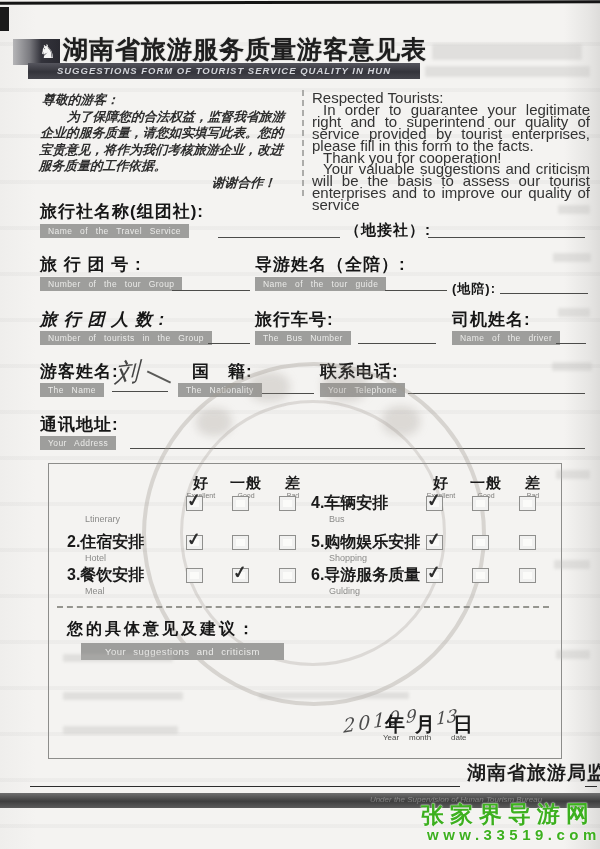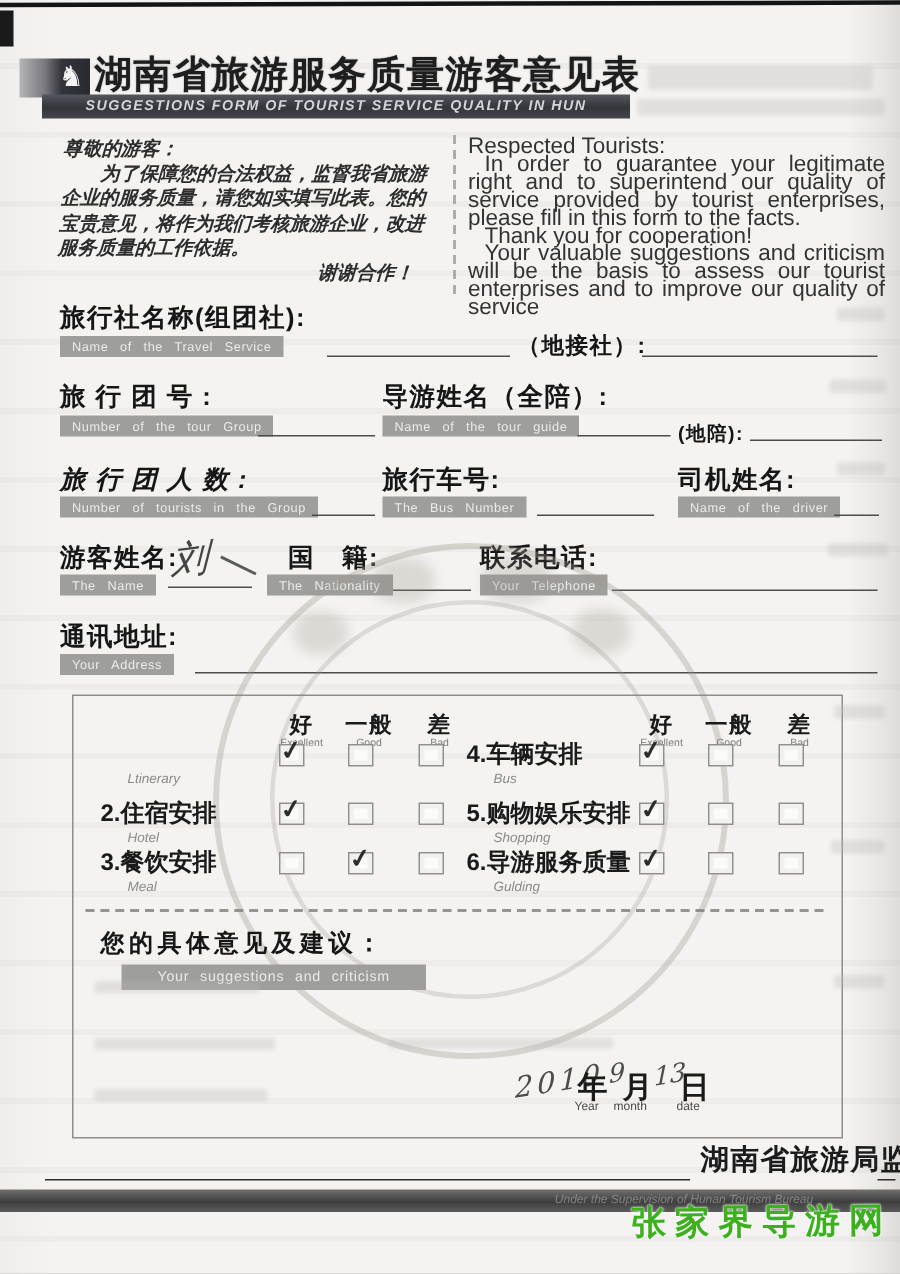--- a/index.html
+++ b/index.html
@@ -48,21 +48,21 @@
   .stamp{position:absolute;border-radius:50%;pointer-events:none;}
   .stamp.outer{left:142px;top:362px;width:336px;height:336px;border:4px solid rgba(158,152,144,.34);}
   .stamp.inner{left:180px;top:400px;width:260px;height:260px;border:3px solid rgba(158,152,144,.28);}
   .blob{position:absolute;background:rgba(150,144,136,.26);filter:blur(4px);border-radius:45%;pointer-events:none;}
   
   .rbox{position:absolute;left:48px;top:463px;width:512px;height:294px;border:1.3px solid #8d8d8b;}
   .hdr{position:absolute;width:36px;text-align:center;}
   .hdr .cn{font-size:15px;font-weight:bold;color:#1a1a1a;letter-spacing:1px;}
   .hdr .en{font-size:7px;color:#7c7c7a;margin-top:-1px;}
   .rlabel{position:absolute;font-size:16px;font-weight:bold;color:#1a1a1a;white-space:nowrap;}
-  .rsub{position:absolute;font-size:9px;color:#8a8a88;font-style:italic;}
+  .rsub{position:absolute;font-size:9px;color:#8a8a88;}
   .cbox{position:absolute;width:15px;height:13px;border:1.4px solid #8f8f8d;background:#fbfbf9;
     box-shadow:inset 0 0 0 3px rgba(200,200,198,.18);}
   .cbox .tick{position:absolute;left:0px;top:-7px;font-size:17px;font-weight:bold;color:#2d2d2d;
     transform:rotate(-8deg);}
   .dash{position:absolute;left:8px;top:142px;width:492px;border-top:2px dashed #85857f;opacity:.85;}
   .sugg-label{position:absolute;left:18px;top:155px;font-size:16px;font-weight:bold;letter-spacing:3px;color:#161616;}
   .sugg-chip{position:absolute;left:32px;top:179px;background:#9e9e9c;color:#ebebe9;font-size:9.5px;
     letter-spacing:.5px;word-spacing:4px;padding:3px 24px;white-space:nowrap;}
   
   .date-cn{position:absolute;font-size:20px;font-weight:bold;color:#1a1a1a;}
@@ -284,13 +284,14 @@
   <div class="ghost" style="left:554px;top:560px;width:36px;height:9px;"></div>
   <div class="ghost" style="left:556px;top:650px;width:34px;height:9px;"></div>
 
   <div class="frule" style="left:30px;top:786px;width:430px;"></div>
   <div class="sup-cn">湖南省旅游局监制</div>
   <div class="frule" style="left:585px;top:786px;width:12px;"></div>
   <div class="darkbar">
     <div class="sup-en">Under the Supervision of Hunan Tourism Bureau</div>
   </div>
   <div class="site">张家界导游网</div>
+  <div class="url">www.33519.com</div>
 </div>
 
 </body></html>

